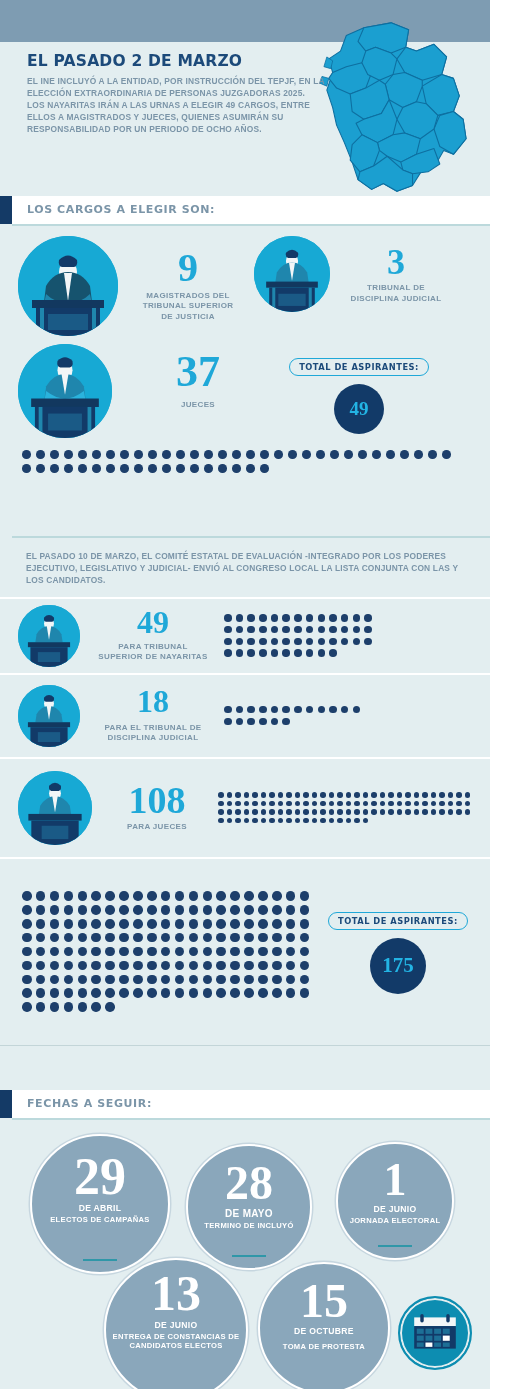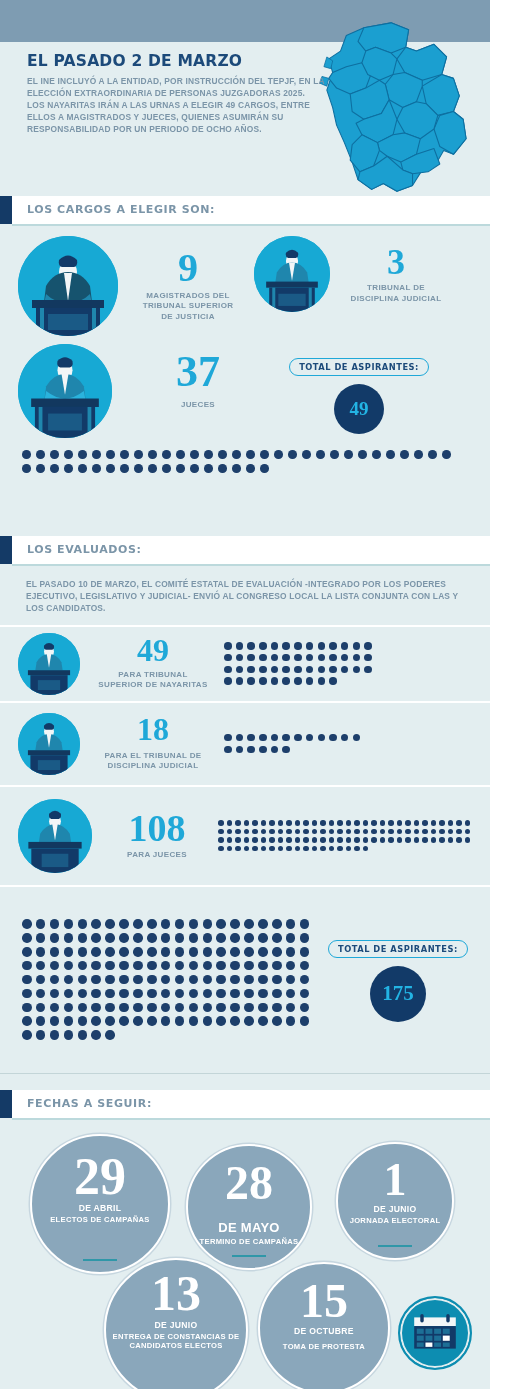--- a/index.html
+++ b/index.html
@@ -248,24 +248,20 @@
           <span class="dot" style="width: 8.5px; height: 8.5px;"></span>
           <span class="dot" style="width: 8.5px; height: 8.5px;"></span>
           <span class="dot" style="width: 8.5px; height: 8.5px;"></span>
           <span class="dot" style="width: 8.5px; height: 8.5px;"></span>
         </div>
       <div style="height:36px"></div>
     </div>
   </div>
 
   <div class="sec" style="top:536px">
-    <div class="sec-bar">
-      <div class="accent"></div>
-      <div class="lbl">LOS EVALUADOS:</div>
-    </div>
     <div class="sec-underline"></div>
 
     <div class="band" style="padding:12px 0 10px 0;">
       <p style="margin:0 26px;font-size:8.4px;line-height:1.45;font-weight:bold;color:#7b95a8;letter-spacing:.18px;">EL PASADO 10 DE MARZO, EL COMITÉ ESTATAL DE EVALUACIÓN -INTEGRADO POR LOS PODERES EJECUTIVO, LEGISLATIVO Y JUDICIAL- ENVIÓ AL CONGRESO LOCAL LA LISTA CONJUNTA CON LAS Y LOS CANDIDATOS.</p>
     </div>
     <div class="divider"></div>
 
     <div class="band" style="display:flex;align-items:center;padding:6px 18px;height:74px;">
       <div class="jicon" style="width:62px;height:62px">
         <svg viewBox="0 0 100 100">
@@ -707,23 +703,23 @@
       <div class="dcirc" style="width:140px;height:140px;left:30px;top:14px;position:absolute;">
         <div class="dnum" style="font-size:52px;margin-top:16px">29</div>
         <div class="dtxt" style="margin-top:2px;font-size:8.6px">DE ABRIL</div>
         <div class="dtxt" style="margin-top:1px" style2="">ELECTOS DE
 CAMPAÑAS</div>
         <div class="dbar"></div>
       </div>
 
       <div class="dcirc" style="width:126px;height:126px;left:186px;top:24px;position:absolute;">
         <div class="dnum" style="font-size:48px;margin-top:14px">28</div>
-        <div class="dtxt" style="margin-top:14px;font-size:13px">DE MAYO</div>
+        <div class="dtxt" style="margin-top:2px;font-size:10px">DE MAYO</div>
         <div class="dtxt" style="margin-top:1px">TERMINO DE
-CAMPAÑAS</div>
+INCLUYÓ</div>
         <div class="dbar"></div>
       </div>
 
       <div class="dcirc" style="width:118px;height:118px;left:336px;top:22px;position:absolute;">
         <div class="dnum" style="font-size:46px;margin-top:14px">1</div>
         <div class="dtxt" style="margin-top:2px;font-size:8.6px">DE JUNIO</div>
         <div class="dtxt" style="margin-top:1px">JORNADA
 ELECTORAL</div>
         <div class="dbar"></div>
       </div>

